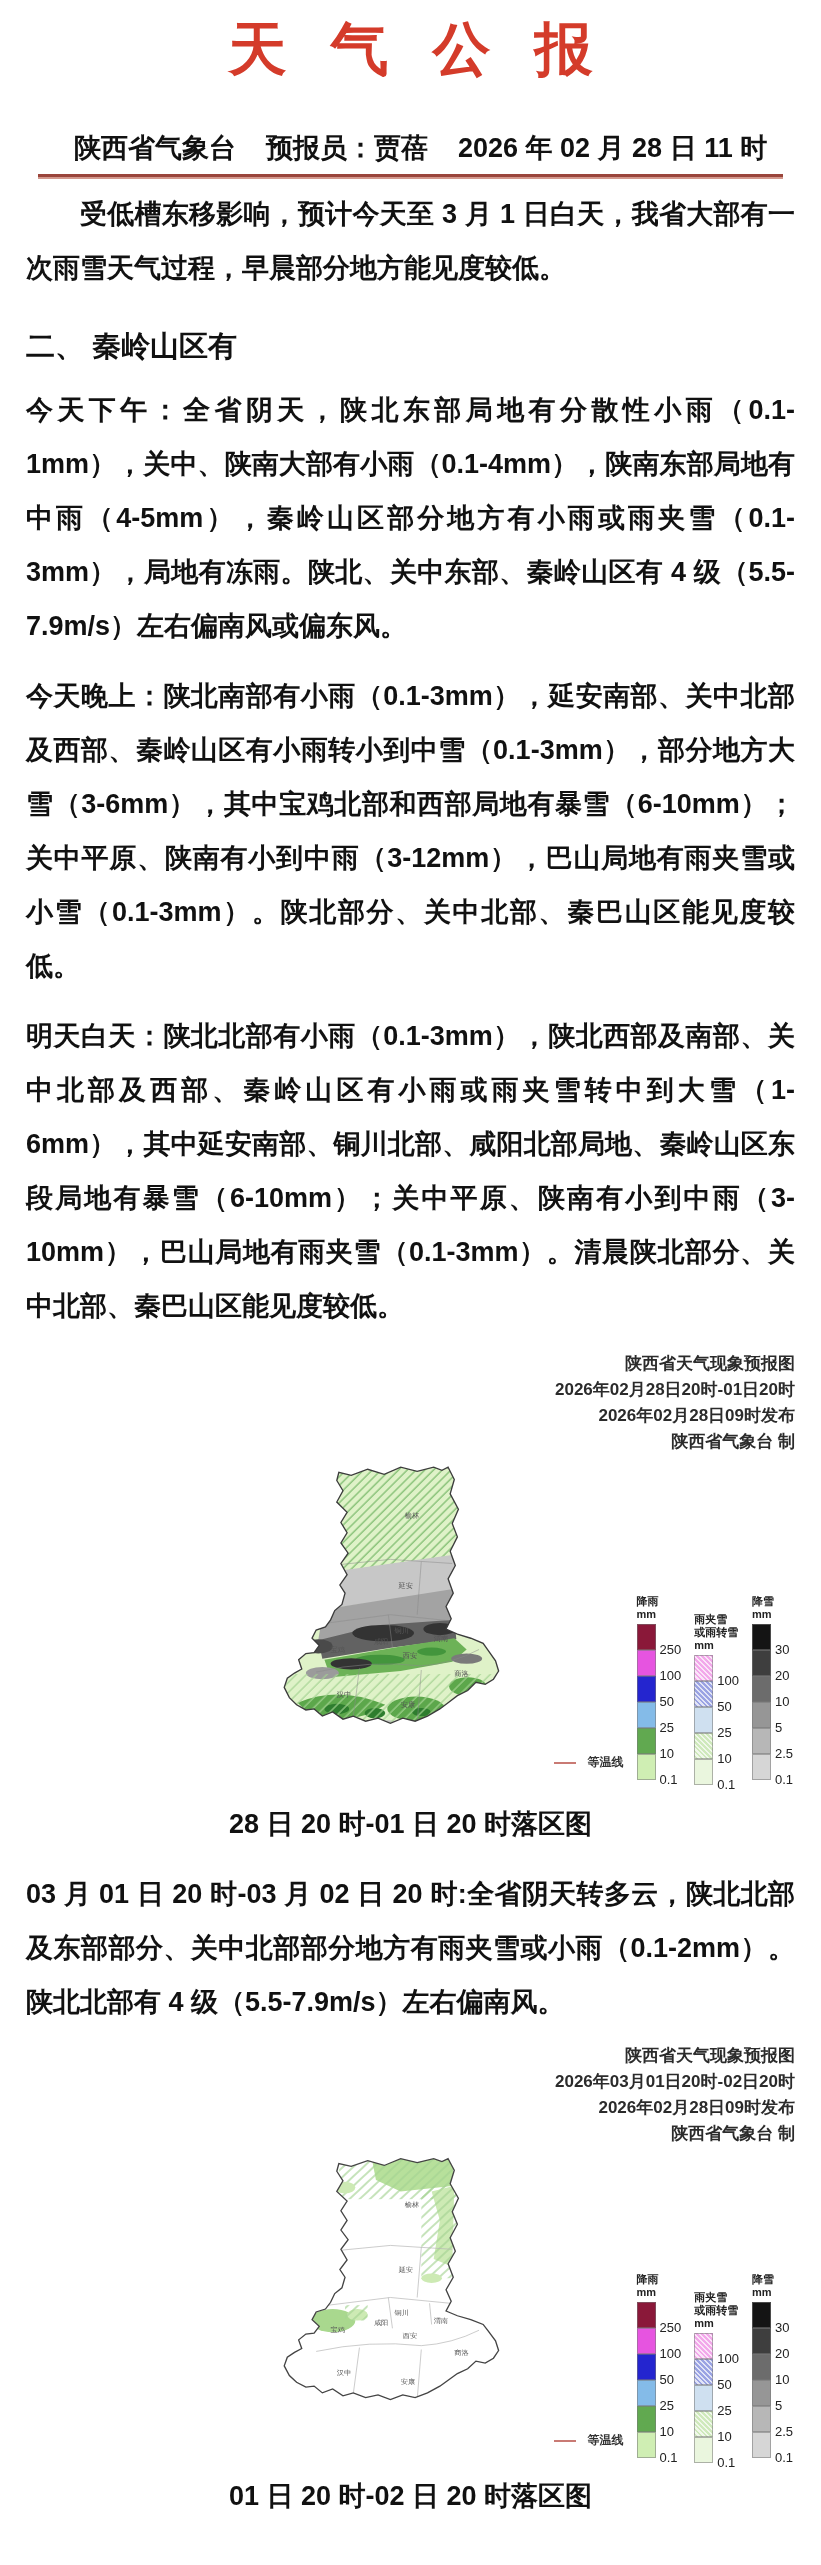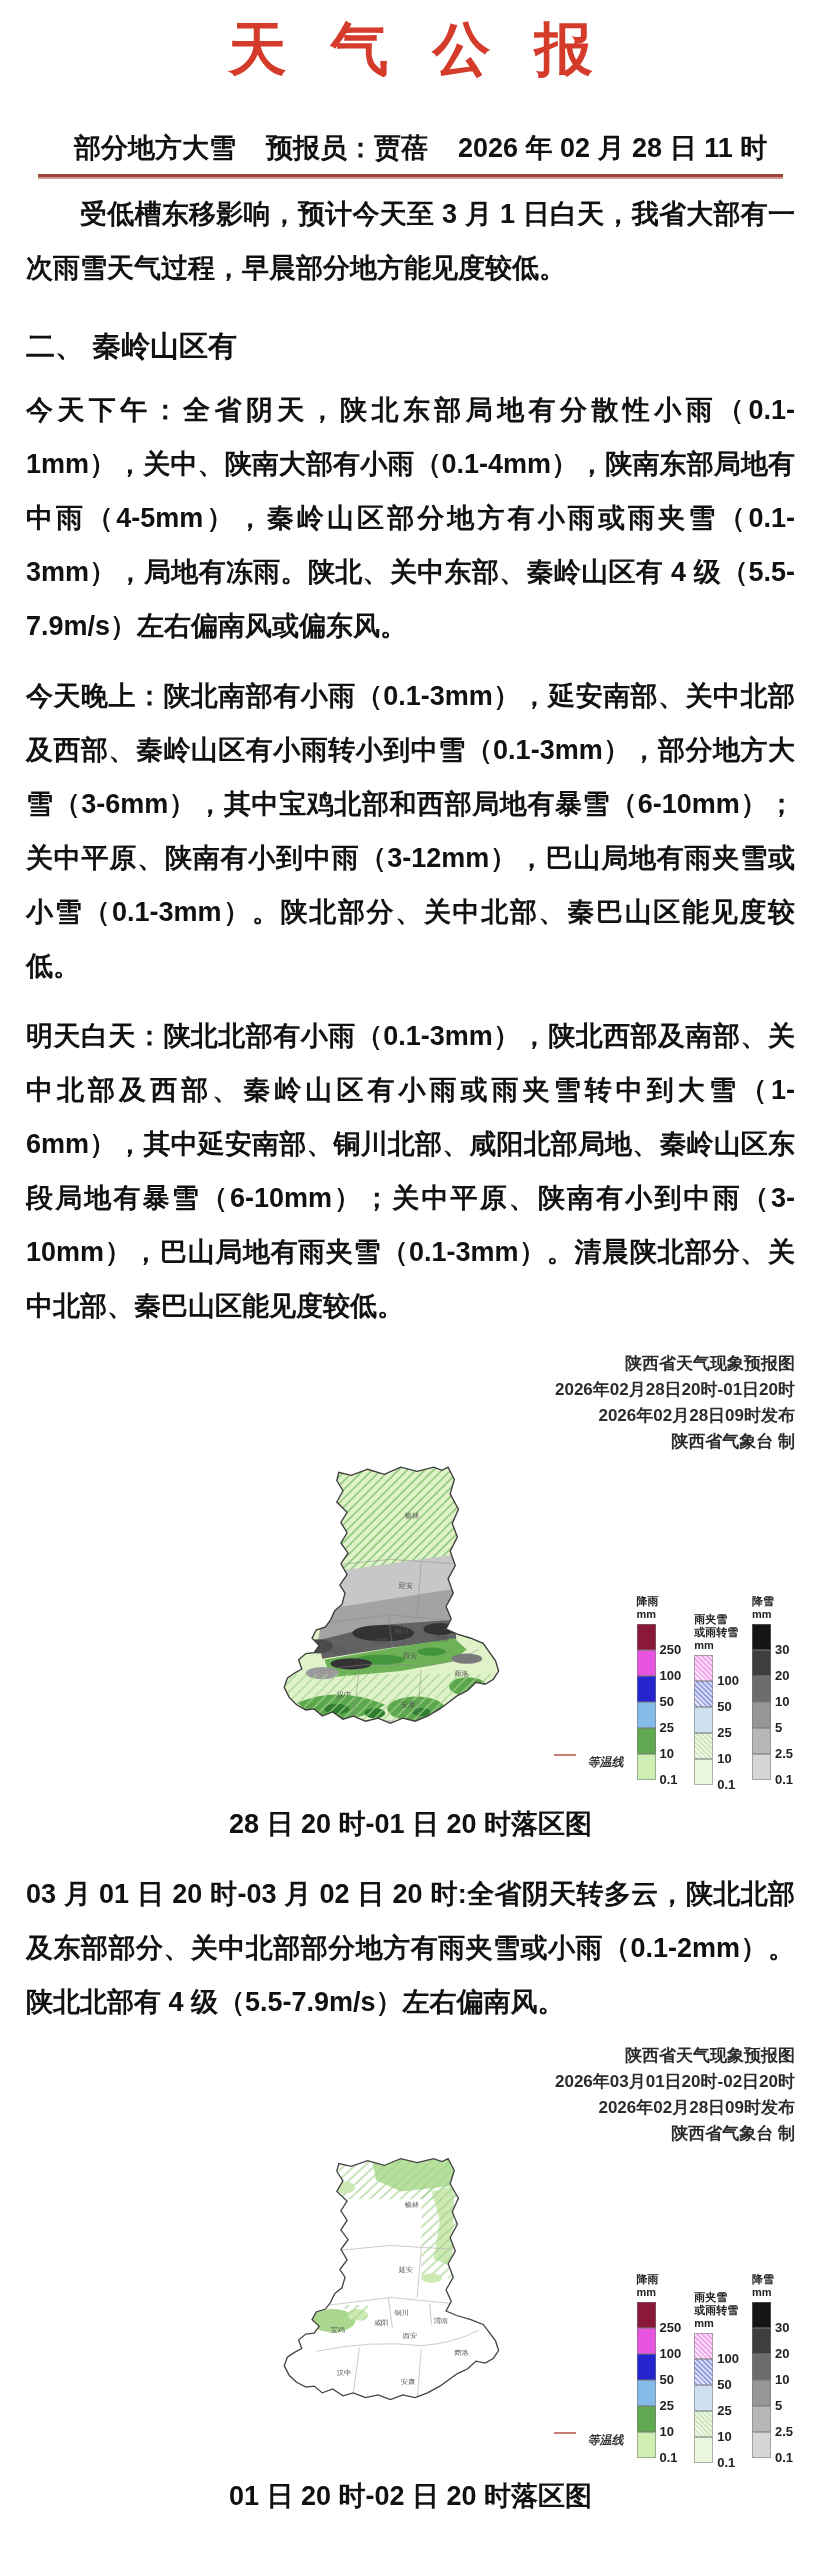--- a/index.html
+++ b/index.html
@@ -52,41 +52,41 @@
   p.body.zone{ margin-top:16px;}
   .map-figure{position:relative;text-align:center;margin-top:16px;}
   .map-titles{font-size:17px;font-weight:700;color:#2b2b2b;line-height:26px;text-align:right;}
   .map-titles div{margin:0;}
   svg.map{display:block;margin:4px auto 0 auto;}
   .caption{font-size:27px;font-weight:700;margin-top:8px;line-height:38px;}
   .legend{
     position:absolute;right:2px;bottom:58px;
     display:flex;gap:13px;align-items:flex-start;
   }
-  .iso{display:flex;align-items:flex-start;gap:12px;align-self:flex-end;margin-bottom:14px;font-style:italic;}
+  .iso{display:flex;align-items:center;gap:12px;align-self:flex-end;margin-bottom:14px;}
   .iso-line{width:22px;height:0;border-top:2px solid #c97a74;display:inline-block;}
   .iso-label{font-size:12px;font-weight:700;color:#333;}
   .lg-col{display:flex;flex-direction:column;align-items:flex-start;}
   .lg-col.off{margin-top:18px;}
   .lg-head{font-size:11px;font-weight:700;line-height:13px;color:#222;margin-bottom:3px;text-align:left;}
   .lg-row{display:flex;}
   .lg-sw{width:19px;height:26px;display:block;box-shadow:inset 0 0 0 1px rgba(120,120,120,.55);}
   .lg-sw.hatched{background-image:repeating-linear-gradient(45deg,rgba(255,255,255,.7) 0 1.5px,transparent 1.5px 3.5px);}
-  .lg-tick{font-size:13px;font-weight:700;color:#222;margin-left:4px;align-self:flex-end;transform:translateY(7px);}
+  .lg-tick{font-size:13px;font-weight:400;color:#222;margin-left:4px;align-self:flex-end;transform:translateY(7px);}
   .city{font-size:7px;fill:#555;font-weight:400;}
 </style>
 </head>
 <body>
 
 <div class="page">
 
   <div class="doc-title">天气公报</div>
 
   <div class="meta">
-    <span>部分地方大雪</span><span>预报员：贾蓓</span><span>2026 年 02 月 28 日 11 时</span>
+    <span>陕西省气象台</span><span>预报员：贾蓓</span><span>2026 年 02 月 28 日 11 时</span>
   </div>
   <div class="rule"></div>
 
   <p class="body first">受低槽东移影响，预计今天至 3 月 1 日白天，我省大部有一次雨雪天气过程，早晨部分地方能见度较低。</p>
 
   <div class="sec-heading">二、 秦岭山区有</div>
 
   <p class="body zone"><span>今天下午：</span><span>全省阴天，陕北东部局地有分散性小雨（0.1-1mm），关中、陕南大部有小雨（0.1-4mm），陕南东部局地有中雨（4-5mm），秦岭山区部分地方有小雨或雨夹雪（0.1-3mm），局地有冻雨。陕北、关中东部、秦岭山区有 4 级（5.5-7.9m/s）左右偏南风或偏东风。</span></p>
 
   <p class="body zone"><span>今天晚上：</span><span>陕北南部有小雨（0.1-3mm），延安南部、关中北部及西部、秦岭山区有小雨转小到中雪（0.1-3mm），部分地方大雪（3-6mm），其中宝鸡北部和西部局地有暴雪（6-10mm）；关中平原、陕南有小到中雨（3-12mm），巴山局地有雨夹雪或小雪（0.1-3mm）。陕北部分、关中北部、秦巴山区能见度较低。</span></p>

